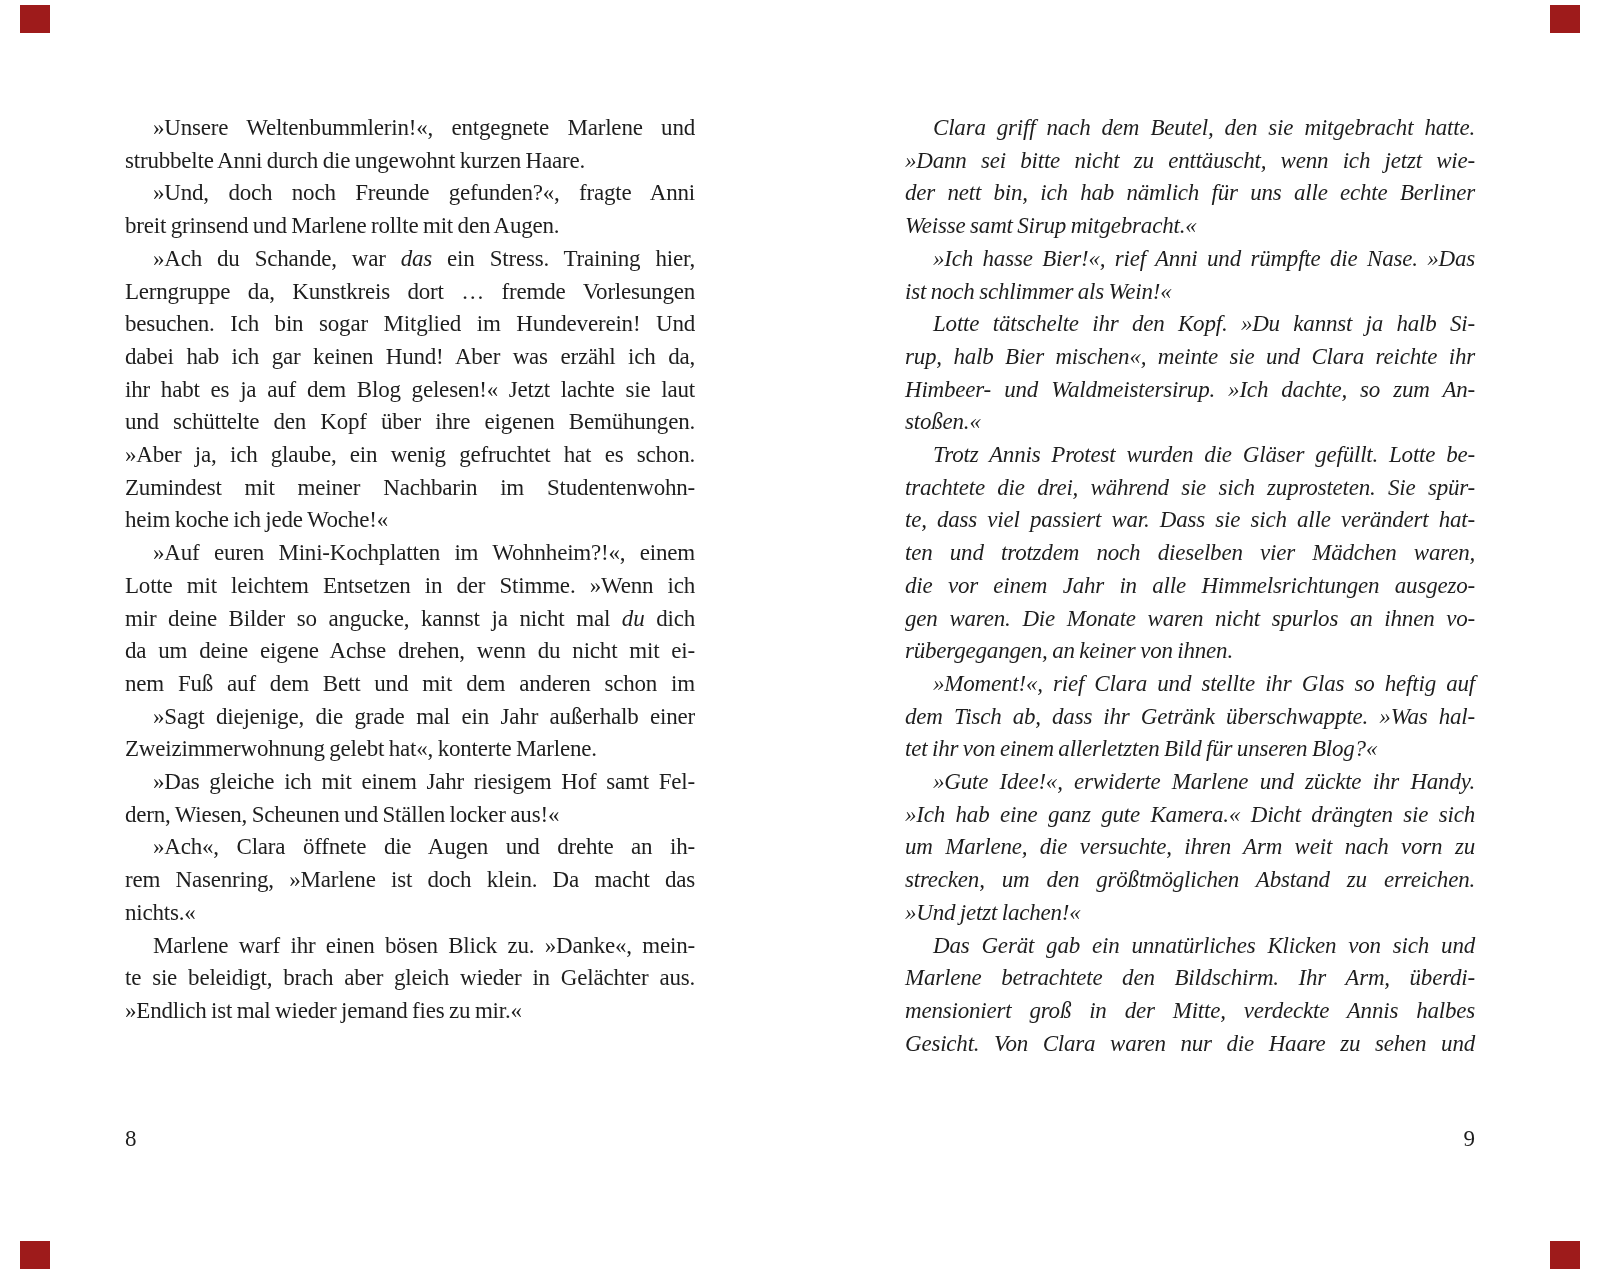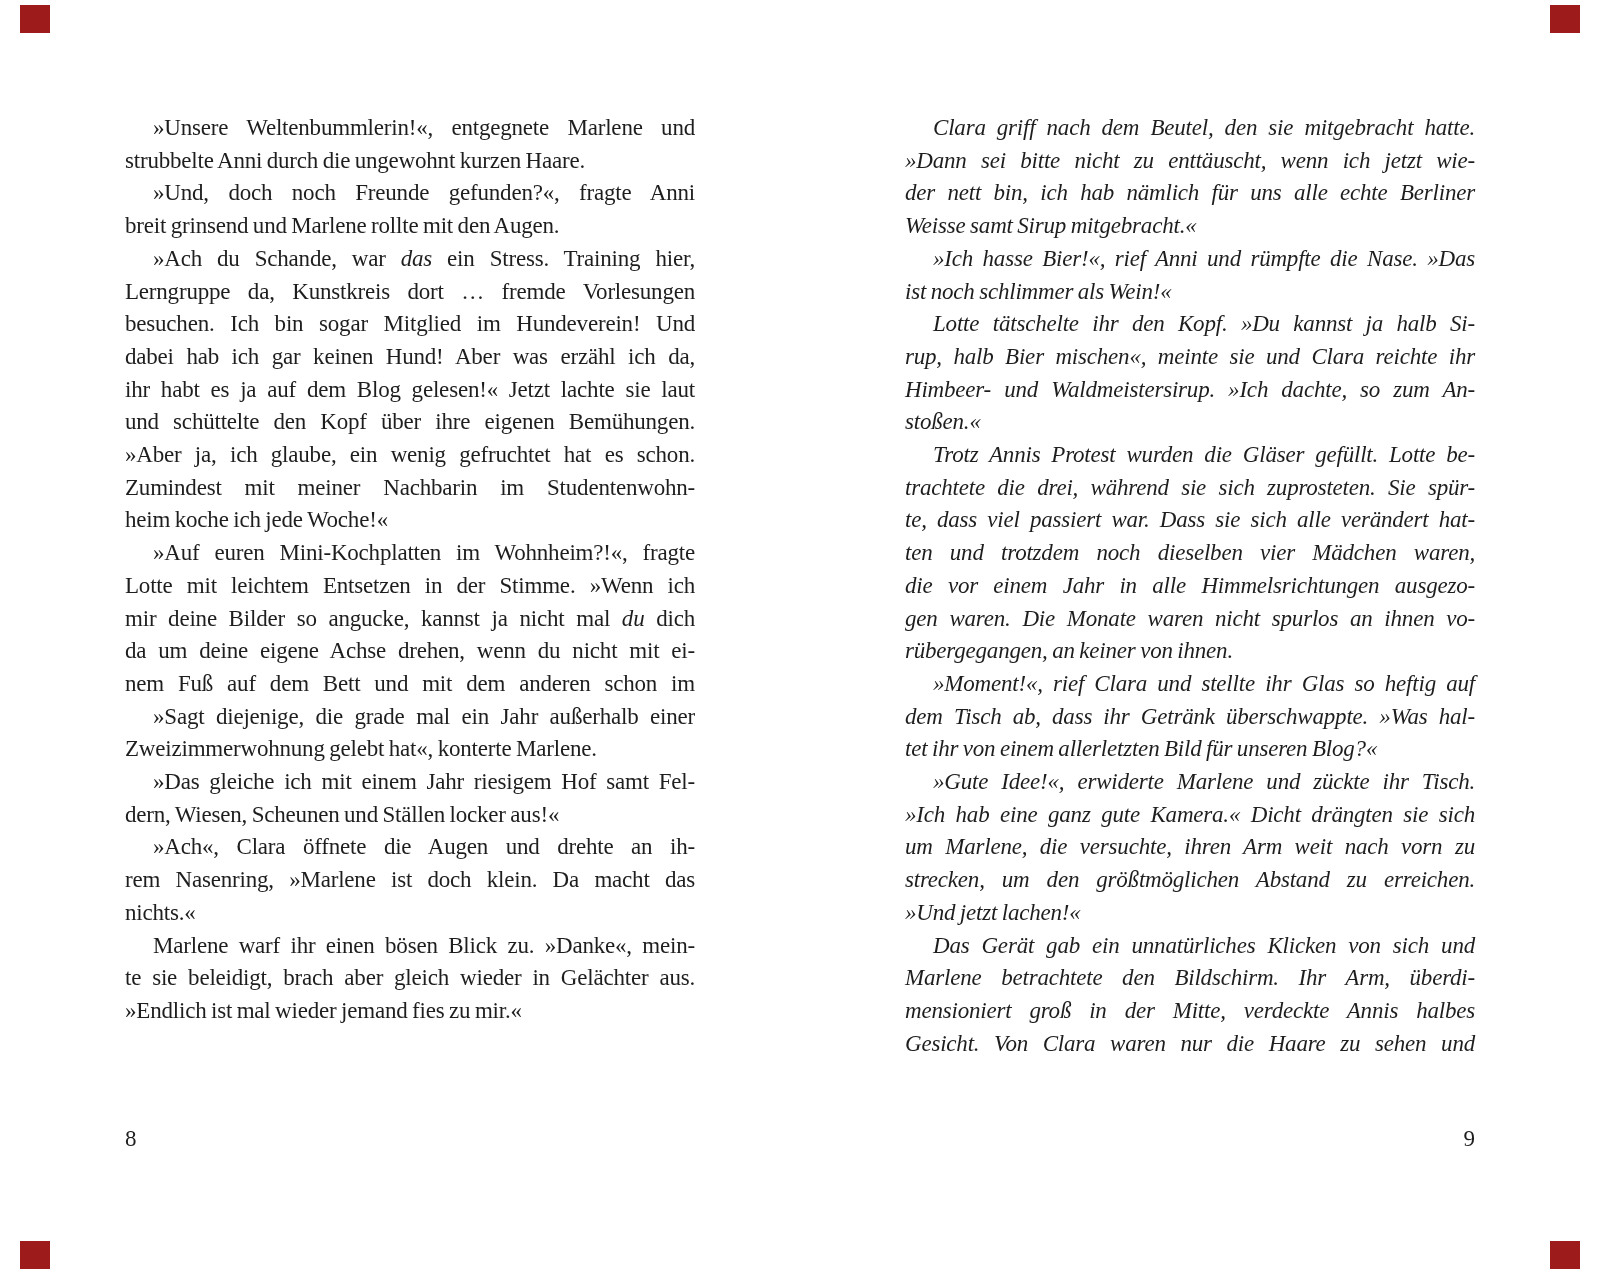--- a/index.html
+++ b/index.html
@@ -75,21 +75,21 @@
       <div class="line end">breit grinsend und Marlene rollte mit den Augen.</div>
       <div class="line indent">»Ach du Schande, war <i>das</i> ein Stress. Training hier,</div>
       <div class="line">Lerngruppe da, Kunstkreis dort … fremde Vorlesungen</div>
       <div class="line">besuchen. Ich bin sogar Mitglied im Hundeverein! Und</div>
       <div class="line">dabei hab ich gar keinen Hund! Aber was erzähl ich da,</div>
       <div class="line">ihr habt es ja auf dem Blog gelesen!« Jetzt lachte sie laut</div>
       <div class="line">und schüttelte den Kopf über ihre eigenen Bemühungen.</div>
       <div class="line">»Aber ja, ich glaube, ein wenig gefruchtet hat es schon.</div>
       <div class="line">Zumindest mit meiner Nachbarin im Studentenwohn-</div>
       <div class="line end">heim koche ich jede Woche!«</div>
-      <div class="line indent">»Auf euren Mini-Kochplatten im Wohnheim?!«, fragte</div>
+      <div class="line indent">»Auf euren Mini-Kochplatten im Wohnheim?!«, einem</div>
       <div class="line">Lotte mit leichtem Entsetzen in der Stimme. »Wenn ich</div>
       <div class="line">mir deine Bilder so angucke, kannst ja nicht mal <i>du</i> dich</div>
       <div class="line">da um deine eigene Achse drehen, wenn du nicht mit ei-</div>
       <div class="line">nem Fuß auf dem Bett und mit dem anderen schon im</div>
       <div class="line indent">»Sagt diejenige, die grade mal ein Jahr außerhalb einer</div>
       <div class="line end">Zweizimmerwohnung gelebt hat«, konterte Marlene.</div>
       <div class="line indent">»Das gleiche ich mit einem Jahr riesigem Hof samt Fel-</div>
       <div class="line end">dern, Wiesen, Scheunen und Ställen locker aus!«</div>
       <div class="line indent">»Ach«, Clara öffnete die Augen und drehte an ih-</div>
       <div class="line">rem Nasenring, »Marlene ist doch klein. Da macht das</div>
@@ -113,21 +113,21 @@
       <div class="line indent">Trotz Annis Protest wurden die Gläser gefüllt. Lotte be-</div>
       <div class="line">trachtete die drei, während sie sich zuprosteten. Sie spür-</div>
       <div class="line">te, dass viel passiert war. Dass sie sich alle verändert hat-</div>
       <div class="line">ten und trotzdem noch dieselben vier Mädchen waren,</div>
       <div class="line">die vor einem Jahr in alle Himmelsrichtungen ausgezo-</div>
       <div class="line">gen waren. Die Monate waren nicht spurlos an ihnen vo-</div>
       <div class="line end">rübergegangen, an keiner von ihnen.</div>
       <div class="line indent">»Moment!«, rief Clara und stellte ihr Glas so heftig auf</div>
       <div class="line">dem Tisch ab, dass ihr Getränk überschwappte. »Was hal-</div>
       <div class="line end">tet ihr von einem allerletzten Bild für unseren Blog?«</div>
-      <div class="line indent">»Gute Idee!«, erwiderte Marlene und zückte ihr Tisch.</div>
+      <div class="line indent">»Gute Idee!«, erwiderte Marlene und zückte ihr Handy.</div>
       <div class="line">»Ich hab eine ganz gute Kamera.« Dicht drängten sie sich</div>
       <div class="line">um Marlene, die versuchte, ihren Arm weit nach vorn zu</div>
       <div class="line">strecken, um den größtmöglichen Abstand zu erreichen.</div>
       <div class="line end">»Und jetzt lachen!«</div>
       <div class="line indent">Das Gerät gab ein unnatürliches Klicken von sich und</div>
       <div class="line">Marlene betrachtete den Bildschirm. Ihr Arm, überdi-</div>
       <div class="line">mensioniert groß in der Mitte, verdeckte Annis halbes</div>
       <div class="line">Gesicht. Von Clara waren nur die Haare zu sehen und</div>
     </div>
 

